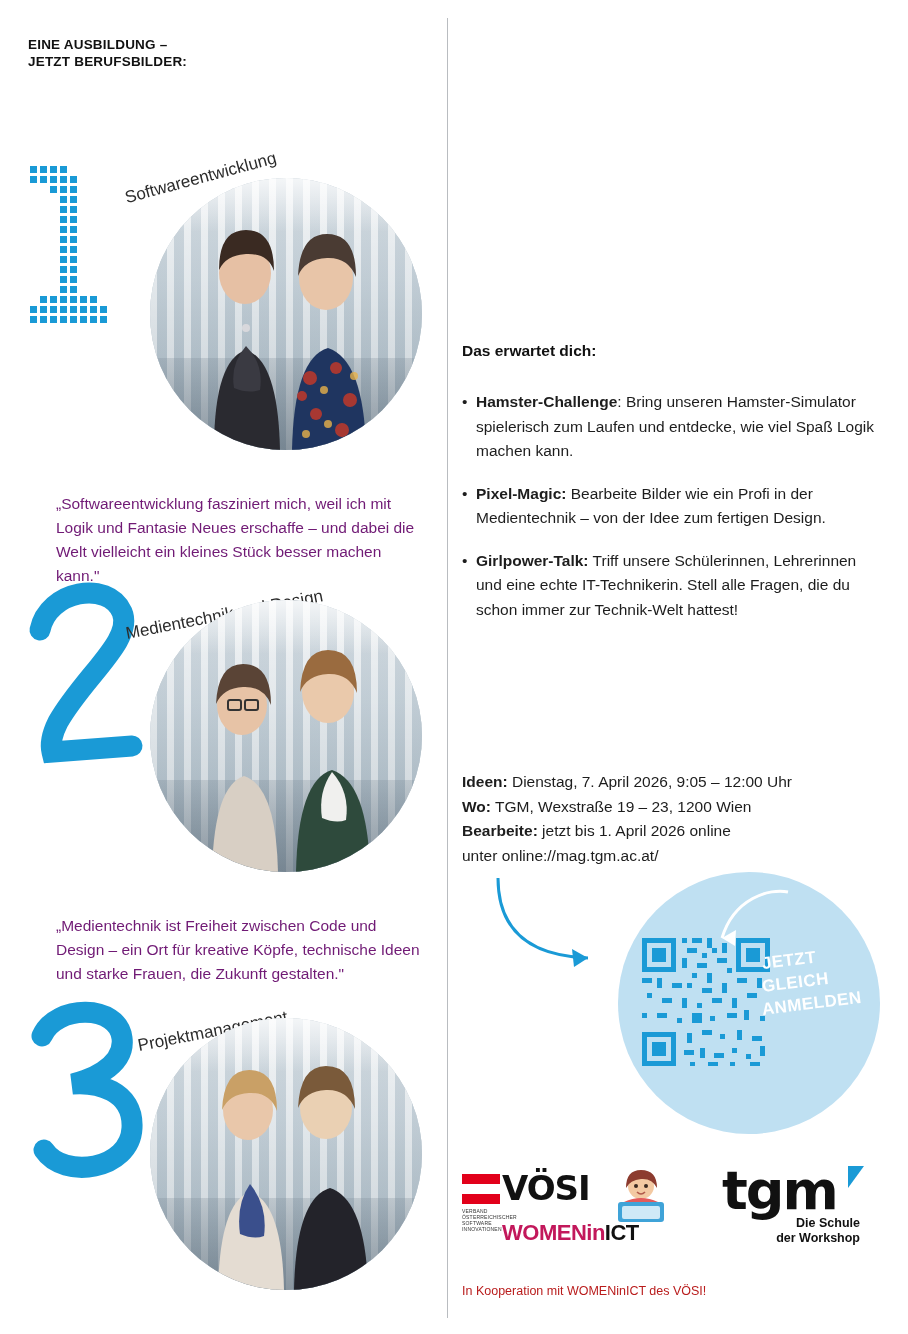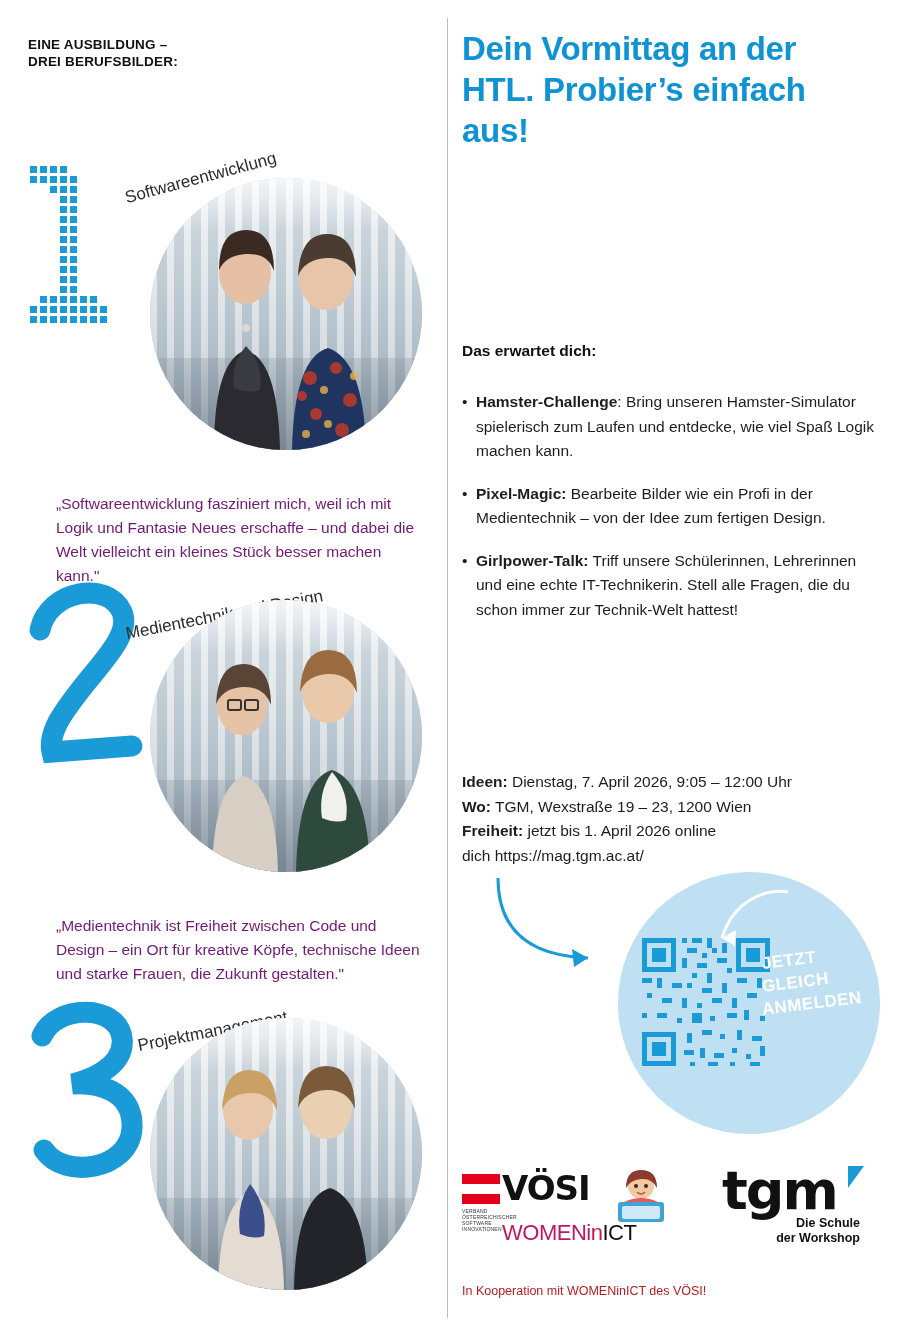--- a/index.html
+++ b/index.html
@@ -255,21 +255,21 @@
     position: absolute; left: 40px; top: 0;
     font-size: 34px; font-weight: bold; letter-spacing: -1px; color: #111;
     font-family: "DejaVu Sans", sans-serif;
   }
   .vosi-sub {
     position: absolute; left: 0; top: 40px;
     font-size: 5px; letter-spacing: .2px; color: #333;
   }
   .women {
     position: absolute; left: 40px; top: 52px;
-    font-size: 22px; font-weight: normal; color: #c2185b; letter-spacing: -0.5px;
+    font-size: 22px; font-weight: bold; color: #c2185b; letter-spacing: -0.5px;
   }
   .women .ict { color: #111; }
   .girl {
     position: absolute; left: 148px; top: 0px;
     width: 62px; height: 56px;
   }
   .tgm {
     position: absolute; left: 260px; top: 6px;
   }
   .tgm-word {
@@ -299,21 +299,21 @@
 <body>
 
 <div class="page">
 
   <div class="divider"></div>
 
   <div class="left">
 
     <div class="left-heading">
       <div>EINE AUSBILDUNG –</div>
-      <div>DREI BERUFSBILDER:</div>
+      <div>JETZT BERUFSBILDER:</div>
     </div>
 
     <div class="block block-1">
       <div class="num-dots">
 
         <i style="left:4px;top:4px"></i>
           <i style="left:14px;top:4px"></i>
           <i style="left:24px;top:4px"></i>
           <i style="left:34px;top:4px"></i>
         <i style="left:4px;top:14px"></i>
@@ -454,21 +454,20 @@
           <path d="M144 272 q2-92 36-102 q36 12 38 102z" fill="#23232a"></path>
         </svg>
       </div>
 
       <div class="quote q3">„Aus Ideen werden Projekte – und aus Schülerinnen starke Teamplayerinnen."</div>
     </div>
   </div>
 
   <div class="right">
 
-    <div class="r-title">Dein Vormittag an der HTL. Probier’s einfach aus!</div>
 
 
     <div class="r-subhead">Das erwartet dich:</div>
 
     <div class="bullets">
       <div class="bullet">
         <span class="dot">•</span>
         <b>Hamster-Challenge</b><span>: </span><span>Bring unseren Hamster-Simulator spielerisch zum Laufen und entdecke, wie viel Spaß Logik machen kann.</span>
       </div>
       <div class="bullet">
@@ -482,23 +481,23 @@
     </div>
 
     <div class="facts">
       <div>
         <span class="lbl">Ideen:</span><span> Dienstag, 7. April 2026, 9:05 – 12:00 Uhr</span>
       </div>
       <div>
         <span class="lbl">Wo:</span><span> TGM, Wexstraße 19 – 23, 1200 Wien</span>
       </div>
       <div>
-        <span class="lbl">Freiheit:</span><span> jetzt bis 1. April 2026 online</span>
-      </div>
-      <div>dich https://mag.tgm.ac.at/</div>
+        <span class="lbl">Bearbeite:</span><span> jetzt bis 1. April 2026 online</span>
+      </div>
+      <div>unter online://mag.tgm.ac.at/</div>
     </div>
 
     <div class="qr-circle"></div>
 
     <svg class="arrow-left" width="128" height="110" viewBox="0 0 128 110">
       <path d="M6 6 C6 60, 40 84, 96 86" fill="none" stroke="#1a9ad6" stroke-width="3"></path>
       <path d="M96 86 l-16 -9 l2 18 z" fill="#1a9ad6"></path>
     </svg>
 
     <svg class="arrow-in" width="86" height="70" viewBox="0 0 86 70">

